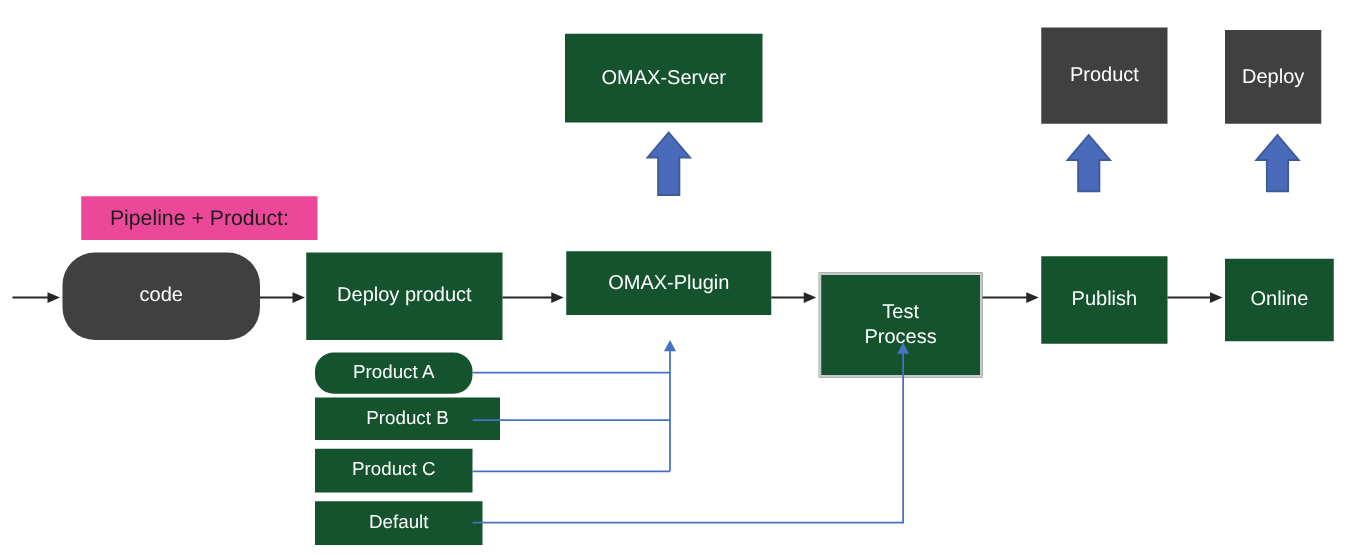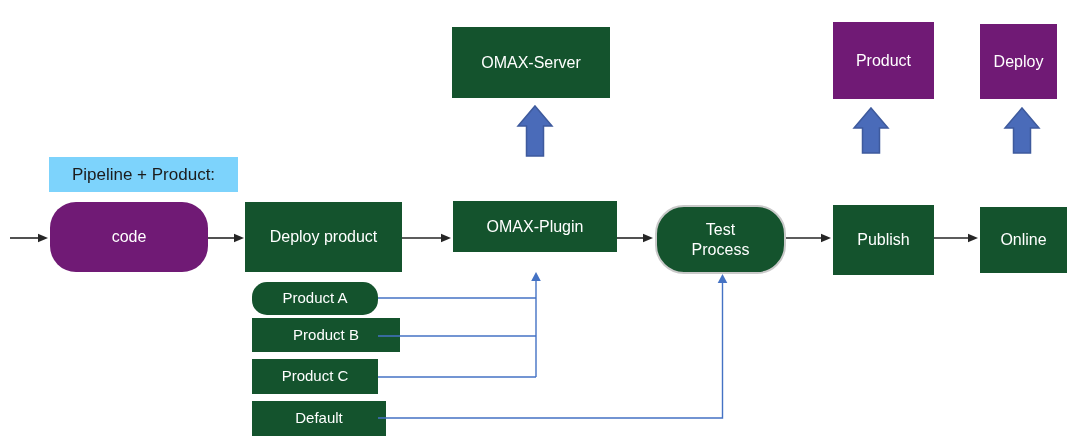--- a/index.html
+++ b/index.html
@@ -7,24 +7,24 @@
     width:1080px;height:444px;position:relative;overflow:hidden;
     font-family:"Liberation Sans","DejaVu Sans",sans-serif;
   }
   .stage{position:absolute;left:0;top:0;width:1080px;height:444px;}
   .node{
     position:absolute;display:flex;align-items:center;justify-content:center;
     text-align:center;color:#ffffff;font-size:16px;line-height:1.25;
     box-sizing:border-box;user-select:none;
   }
   .blue{background:#14532d;}
-  .gray{background:#701a75;}
+  .gray{background:#404040;}
   .band{
-    position:absolute;background:#7dd3fc;color:#1c1c1c;font-size:17px;
-    display:flex;align-items:center;box-sizing:border-box;
+    position:absolute;background:#ec4899;color:#1c1c1c;font-size:17px;
+    display:flex;align-items:center;box-sizing:border-box;margin-left:16px;
   }
   .band.center{justify-content:center;}
   .band.left{justify-content:flex-start;padding-left:10px;}
   .bordered{border:2px solid #c9c9c9;}
   .wrap-narrow span{display:inline-block;max-width:72px;}
   svg.overlay{position:absolute;left:0;top:0;pointer-events:none;}
 </style>
 </head>
 <body>
 
@@ -46,21 +46,21 @@
 
   <div class="node gray" style="left:50px;top:202px;width:158px;height:70px;border-radius:26px;">
     <span>code</span>
   </div>
   <div class="node blue" style="left:245px;top:202px;width:157px;height:70px;">
     <span>Deploy product</span>
   </div>
   <div class="node blue" style="left:453px;top:201px;width:164px;height:51px;">
     <span>OMAX-Plugin</span>
   </div>
-  <div class="node blue bordered wrap-narrow" style="left:655px;top:205px;width:131px;height:69px;border-radius:29px;">
+  <div class="node blue bordered wrap-narrow" style="left:655px;top:218px;width:131px;height:84px;">
     <span>Test Process</span>
   </div>
   <div class="node blue" style="left:833px;top:205px;width:101px;height:70px;">
     <span>Publish</span>
   </div>
   <div class="node blue" style="left:980px;top:207px;width:87px;height:66px;">
     <span>Online</span>
   </div>
 
   <div class="node blue" style="left:252px;top:282px;width:126px;height:33px;font-size:15px;border-radius:15px;">

